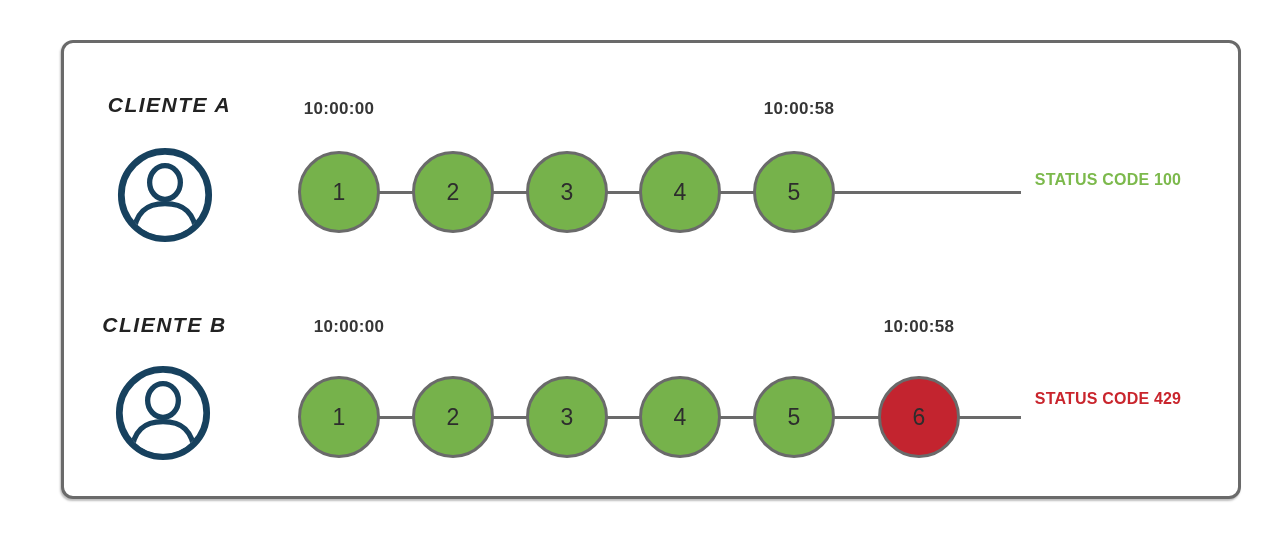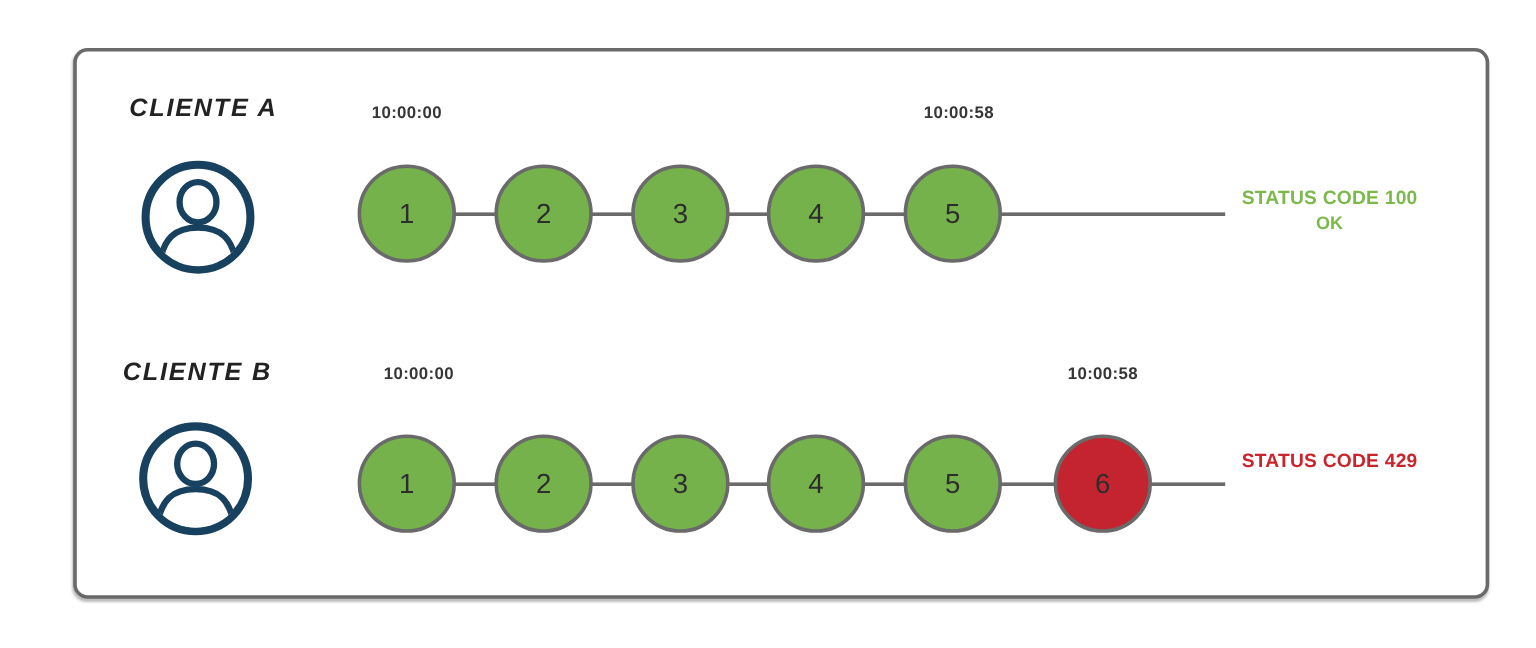--- a/index.html
+++ b/index.html
@@ -12,36 +12,36 @@
   }
   .panel {
     position: absolute;
     left: 61px; top: 40px;
     width: 1180px; height: 459px;
     border: 3px solid #6a6a6a;
     border-radius: 12px;
     background: #ffffff;
     box-shadow: -1px 2px 2px rgba(70,70,70,0.35);
   }
-  .row { position: absolute; inset: 0; }
+  .row { position: absolute; inset: 0; margin-top: 14px; }
   .client-label {
     position: absolute;
     width: 135px;
     text-align: center;
     font-size: 21px;
     font-weight: 700;
     font-style: italic;
     letter-spacing: 1.5px;
     color: #222222;
   }
   .timestamp {
     position: absolute;
     width: 120px;
     text-align: center;
-    font-size: 14px;
+    font-size: 17px;
     font-weight: 700;
     letter-spacing: 0.3px;
     color: var(--dark, #363636);
   }
   .avatar { position: absolute; width: 96px; height: 96px; color: var(--navy, #17415e); }
   .timeline-line {
     position: absolute;
     height: 3px;
     background: var(--gray, #6a6a6a);
     z-index: 1;
@@ -105,21 +105,20 @@
       </g>
     </svg>
 
     <div class="timestamp ts-start">10:00:00</div>
     <div class="timestamp ts-end">10:00:58</div>
 
     <div></div>
 
     <div class="status-block success">
       <div class="line1">STATUS CODE 100</div>
-      <div class="line2">OK</div>
     </div>
   <div class="timeline-line" style="left: 275px; top: 133.5px; width: 682px;"></div>
       <div class="req-circle" style="left: 234px; top: 94px;">1</div>
       <div class="req-circle" style="left: 348px; top: 94px;">2</div>
       <div class="req-circle" style="left: 462px; top: 94px;">3</div>
       <div class="req-circle" style="left: 575px; top: 94px;">4</div>
       <div class="req-circle" style="left: 689px; top: 94px;">5</div>
     </div>
 
   <div class="row rowB">

